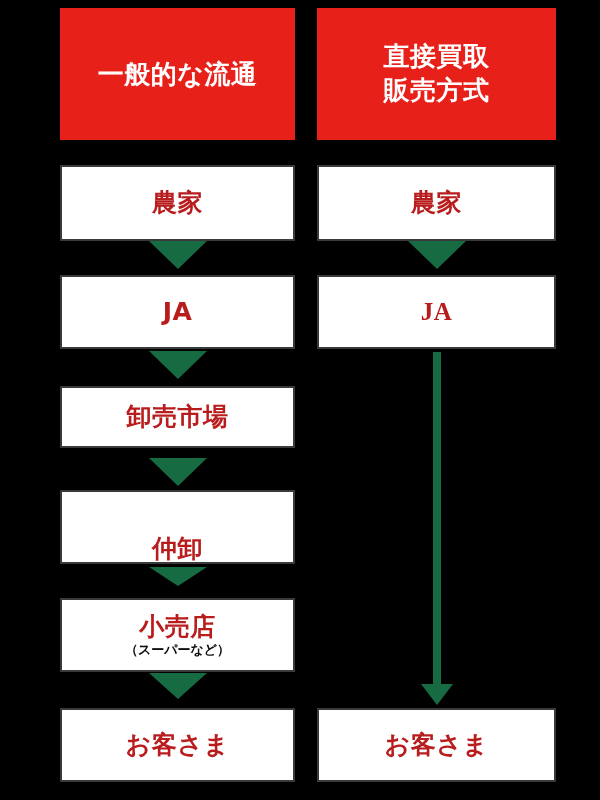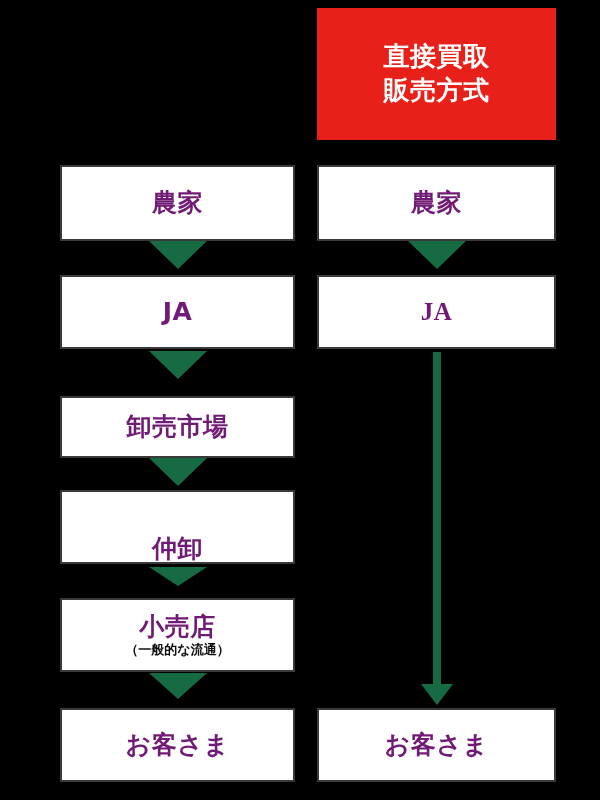--- a/index.html
+++ b/index.html
@@ -63,21 +63,21 @@
     background: #ffffff;
     border: 2px solid #3a3a3a;
     box-sizing: border-box;
     display: flex;
     flex-direction: column;
     align-items: center;
     justify-content: center;
     text-align: center;
   }
   .node-label {
-    color: #701a75;
+    color: #b91c1c;
     font-size: 25px;
     font-weight: bold;
     line-height: 1.1;
     letter-spacing: 0.5px;
   }
   .node-sub {
     color: #0d0d0d;
     font-size: 13px;
     font-weight: bold;
     line-height: 1.1;
@@ -119,44 +119,47 @@
     border-top: 21px solid #176B43;
   }
 </style>
 </head>
 <body>
 
 <div id="diagram">
 
   <div class="col col-left">
 
+    <div class="header-box">
+      <div class="header-text">一般的な流通</div>
+    </div>
 
     <div class="node" style="top:165px; height:76px;">
       <div class="node-label">農家</div>
     </div>
     <div class="arrow-tri" style="left:89px; top:241px;"></div>
 
     <div class="node" style="top:275px; height:74px;">
       <div class="node-label">JA</div>
     </div>
     <div class="arrow-tri" style="left:89px; top:351px;"></div>
 
-    <div class="node" style="top:396px; height:62px;">
+    <div class="node" style="top:386px; height:62px;">
       <div class="node-label">卸売市場</div>
     </div>
     <div class="arrow-tri" style="left:89px; top:458px;"></div>
 
     <div class="node" style="top:490px; height:74px;justify-content:flex-end;">
       <div class="node-label">仲卸</div>
     </div>
     <div class="arrow-tri" style="left:89px; top:567px; border-top-width:19px; border-left-width:29px; border-right-width:29px;"></div>
 
     <div class="node" style="top:598px; height:74px;">
       <div class="node-label">小売店</div>
-      <div class="node-sub">（一般的な流通）</div>
+      <div class="node-sub">（スーパーなど）</div>
     </div>
     <div class="arrow-tri" style="left:89px; top:673px; border-top-width:26px;"></div>
 
     <div class="node" style="top:708px; height:74px;">
       <div class="node-label">お客さま</div>
     </div>
   </div>
 
   <div class="col col-right">
 

